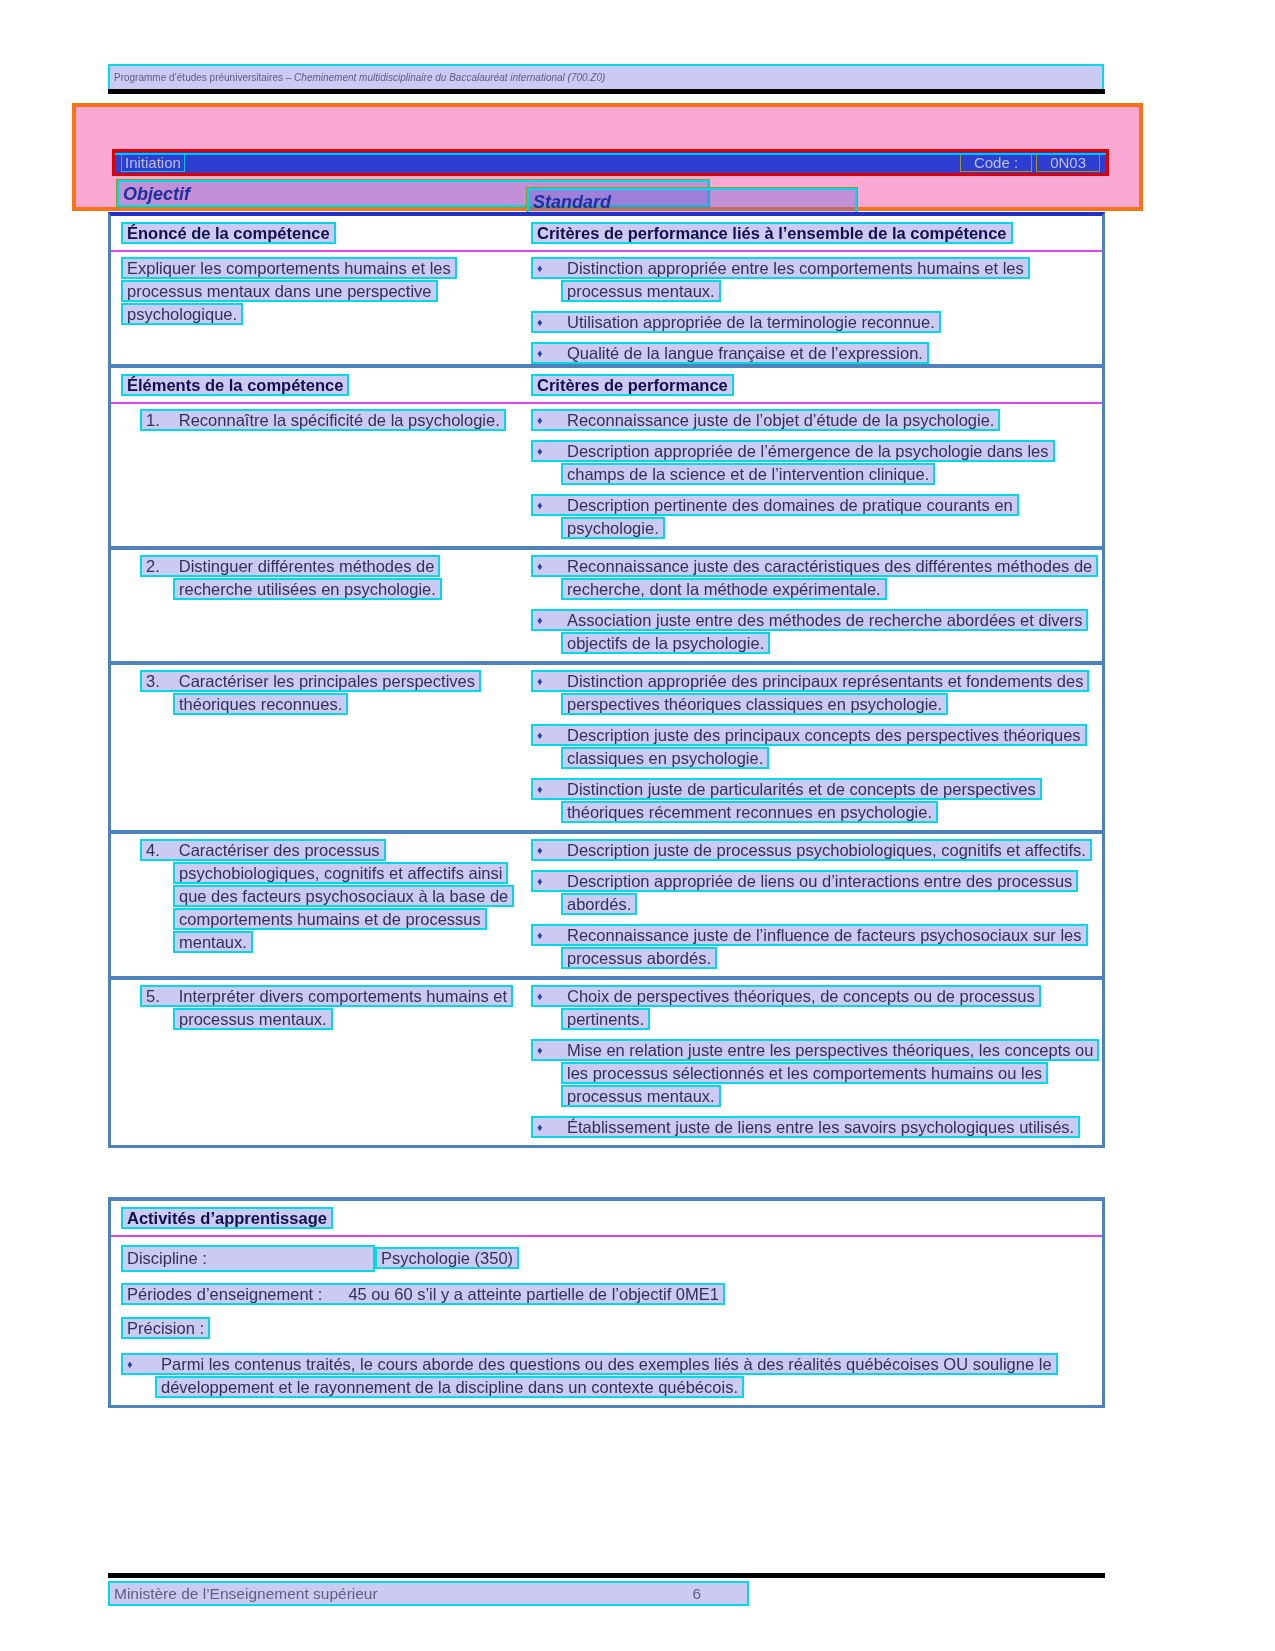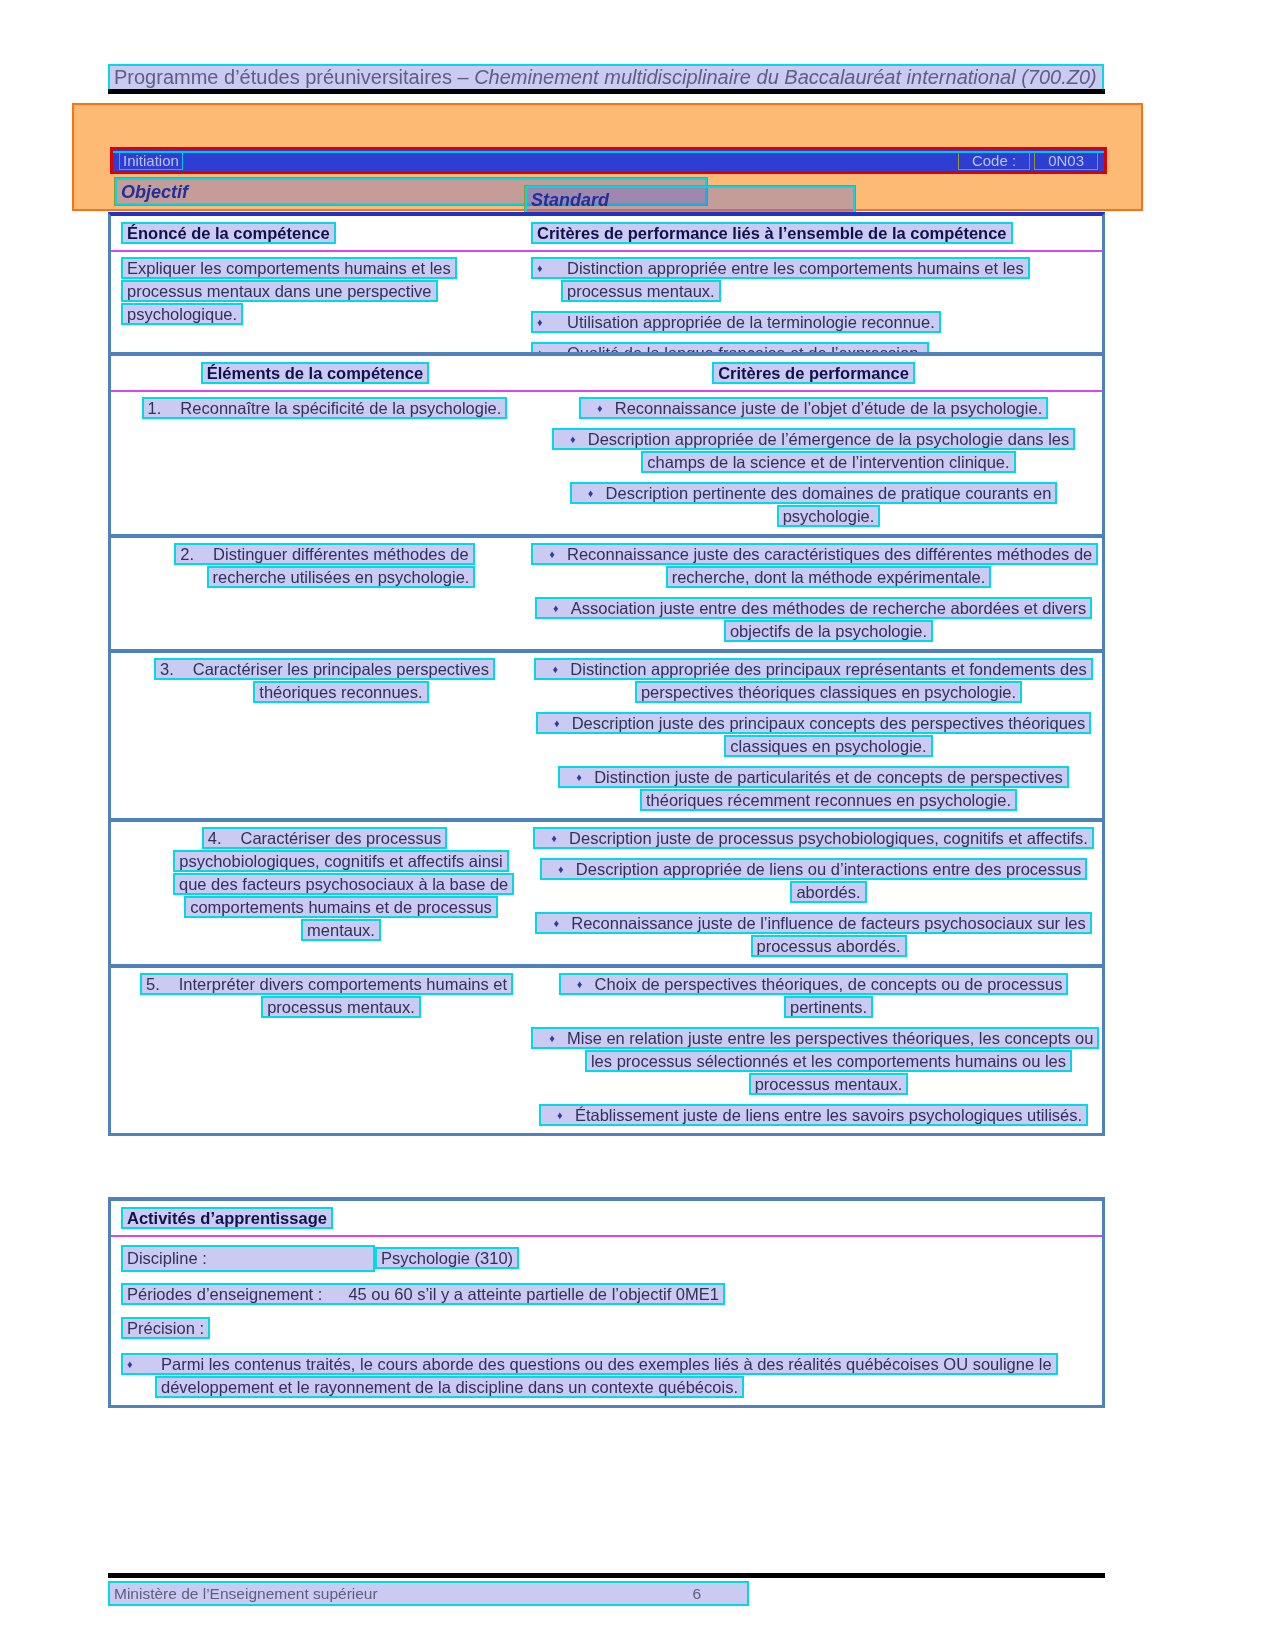--- a/index.html
+++ b/index.html
@@ -13,32 +13,32 @@
   
   .hl {
     background:rgba(122,122,226,0.40);
     border:2px solid #00d9e6;
     padding:0px 4px;
     -webkit-box-decoration-break:clone; box-decoration-break:clone;
   }
   
   .top-header {
     position:absolute; left:108px; top:64px; width:1000px;
-    font-size:20px; line-height:23px; color:#5e5e7d; white-space:nowrap;
+    font-size:10px; line-height:23px; color:#5e5e7d; white-space:nowrap;
   }
   .top-header .hl { display:inline-block; width:996px; }
   .top-header .it { font-style:italic; }
   .rule-black { position:absolute; left:108px; width:997px; height:5px; background:#000000; }
   .rule-top { top:89px; }
   .rule-bottom { top:1573px; }
 
   
   .intro-box {
     position:absolute; left:72px; top:103px; width:1071px; height:108px;
-    background:#fdba74; border:2px solid #f97316;
+    background:#f9a8d4; border:4px solid #f97316;
   }
   .title-bar {
     position:absolute; left:36px; top:42px; width:997px; height:27px;
     background:#2e3ed2; border:3px solid #dd0000;
     display:flex; align-items:center; justify-content:space-between;
     padding:0 6px; overflow:hidden;
   }
   .title-bar .cyanline { position:absolute; left:0; top:1px; width:100%; height:2px; background:#00c4e0; }
   .title-bar span { color:#b9c2f2; font-size:15px; line-height:17px; }
   .tb-label { border:1px solid #00c4e0; padding:0 3px; }
@@ -129,21 +129,21 @@
       <div class="cell-r">
         <ul class="crit">
           <li class="bulleted"><span class="hl"><span class="blt"></span><span>Distinction appropriée entre les comportements humains et les processus mentaux.</span></span></li>
           <li class="bulleted"><span class="hl"><span class="blt"></span><span>Utilisation appropriée de la terminologie reconnue.</span></span></li>
           <li class="bulleted"><span class="hl"><span class="blt"></span><span>Qualité de la langue française et de l’expression.</span></span></li>
         </ul>
       </div>
     </div>
   </div>
 
-  <div class="doc-table t2" style="top:352px;text-align:center;">
+  <div class="doc-table t2" style="top:364px;">
     <div class="thead">
       <div class="cell-l"><span class="hl">Éléments de la compétence</span></div>
       <div class="cell-r"><span class="hl">Critères de performance</span></div>
     </div>
 
     <div class="trow">
       <div class="cell-l">
         <p class="numbered"><span class="hl"><span>1.</span><span class="numgap"></span><span>Reconnaître la spécificité de la psychologie.</span></span></p>
       </div>
       <div class="cell-r">
@@ -206,21 +206,21 @@
       </div>
     </div>
   </div>
 
   <div class="doc-table t2" style="top:1197px;">
     <div class="thead">
       <div class="cell-l" style="flex:1;"><span class="hl">Activités d’apprentissage</span></div>
     </div>
     <div class="act-body">
       <p class="act-row label-wide">
-        <span class="hl hl-label">Discipline :</span><span class="hl">Psychologie (310)</span>
+        <span class="hl hl-label">Discipline :</span><span class="hl">Psychologie (350)</span>
       </p>
       <p class="act-row">
         <span class="hl"><span>Périodes d’enseignement :</span><span class="spacer26"></span><span>45 ou 60 s’il y a atteinte partielle de l’objectif 0ME1</span></span>
       </p>
       <p class="act-row">
         <span class="hl">Précision :</span>
       </p>
       <p class="act-bullet bulleted">
         <span class="hl"><span class="blt"></span><span>Parmi les contenus traités, le cours aborde des questions ou des exemples liés à des réalités québécoises OU souligne le développement et le rayonnement de la discipline dans un contexte québécois.</span></span>
       </p>

